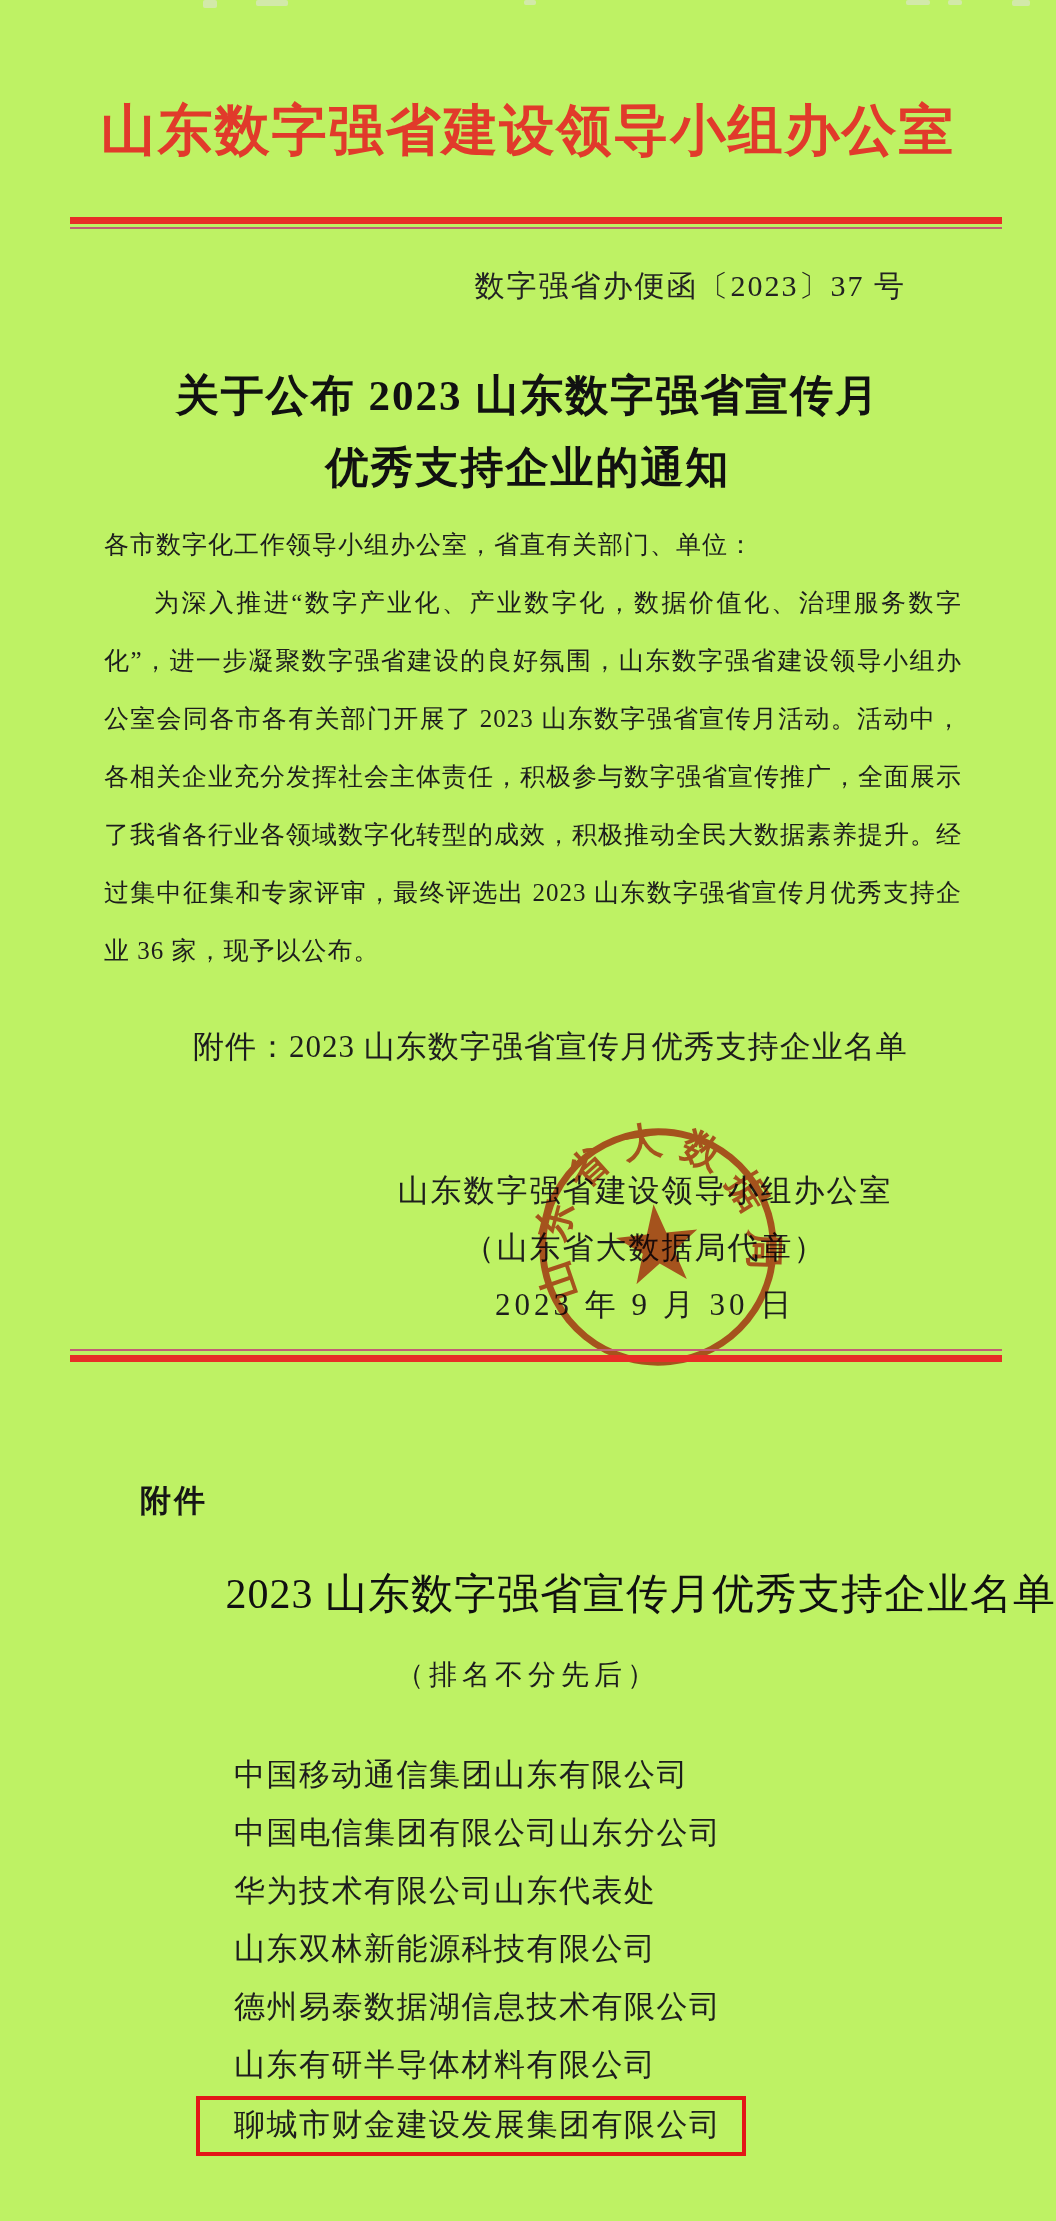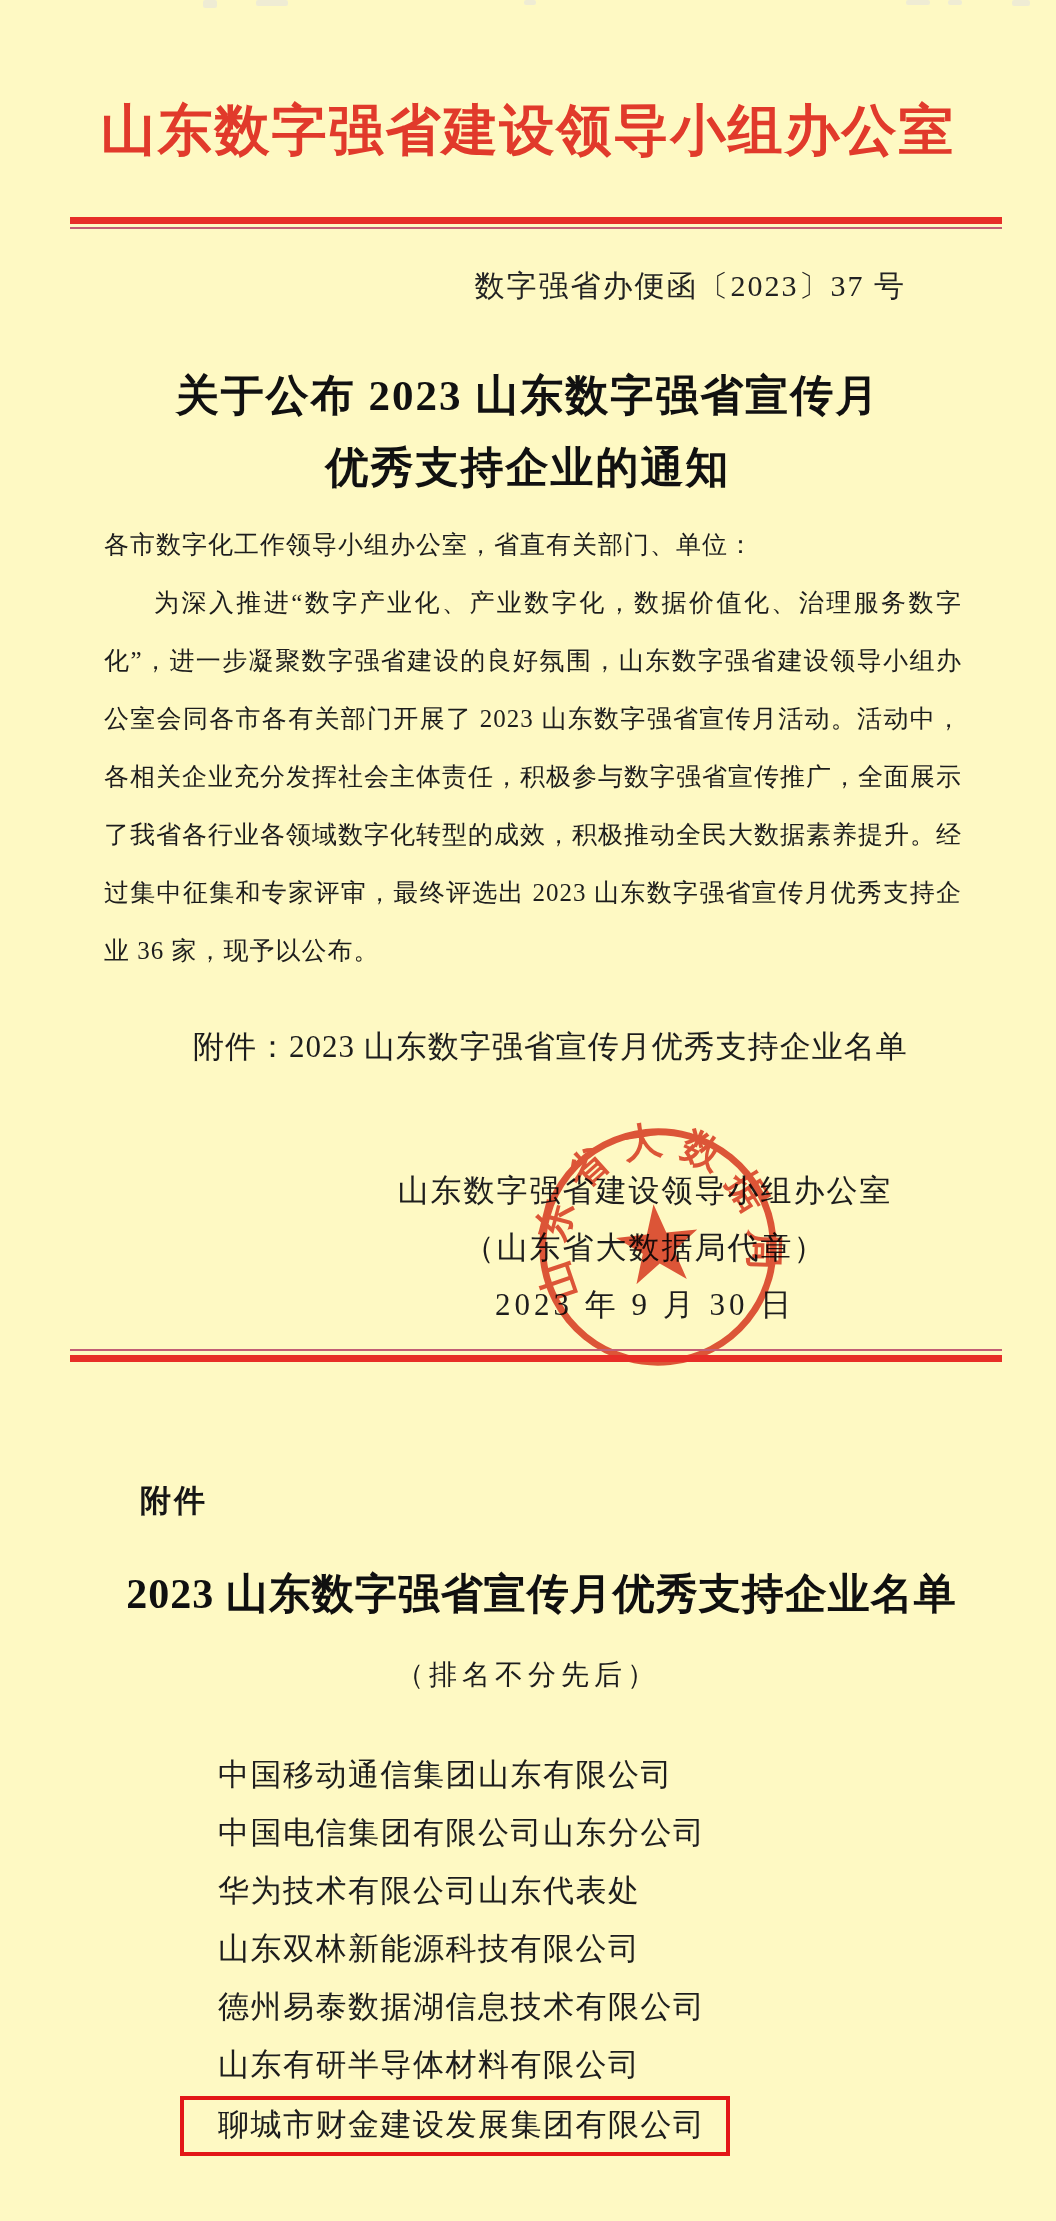--- a/index.html
+++ b/index.html
@@ -1,19 +1,19 @@
 <!DOCTYPE html>
 <html><head>
 <meta charset="utf-8">
 <style>
   * { margin:0; padding:0; box-sizing:border-box; }
   html,body { background:#ffffff; }
   .page {
     position:relative; width:1056px; height:2221px;
-    background:#fef9c3; overflow:hidden;
+    background:#bef264; overflow:hidden;
     font-family:"Liberation Serif","DejaVu Serif",serif;
     color:#1d1d1d;
   }
   .scan-mark { position:absolute; background:#e2e2e2; opacity:.55; border-radius:2px; }
 
   .org-title {
     position:absolute; top:94px; left:0; width:100%;
     text-align:center; font-size:55px; font-weight:bold;
     color:#e13a2b; letter-spacing:2px; white-space:nowrap;
   }
@@ -59,29 +59,29 @@
   .rule-bottom .thin  { height:2px; background:#c35d76; margin-bottom:4px; }
   .rule-bottom .thick { height:7px; background:#e72e27; }
 
   .attach-label {
     position:absolute; top:1480px; left:140px;
     font-size:31px; font-weight:bold; letter-spacing:3px;
     font-family:"Liberation Sans","DejaVu Sans",sans-serif; color:#161616;
   }
   .attach-title {
     position:absolute; top:1566px; left:0; width:100%;
-    text-align:center; font-size:42px; font-weight:bold;
+    text-align:right; font-size:42px; font-weight:normal;
     letter-spacing:1px; color:#101010; white-space:nowrap;padding-left:27px;
   }
   .attach-sub {
     position:absolute; top:1656px; left:0; width:100%;
     text-align:center; font-size:28px; letter-spacing:5px;
   }
   .company-list {
-    position:absolute; top:1746px; left:218px;
+    position:absolute; top:1746px; left:234px;
     font-size:31px; letter-spacing:1.5px;
   }
   .company { height:58px; line-height:58px; white-space:nowrap; }
   .company.boxed { margin-top:2px; }
   .company.boxed .box {
     display:inline-block; line-height:48px;
     border:4px solid #e31717;
     padding:1px 20px 3px 34px; margin-left:-38px;
   }
 </style>

